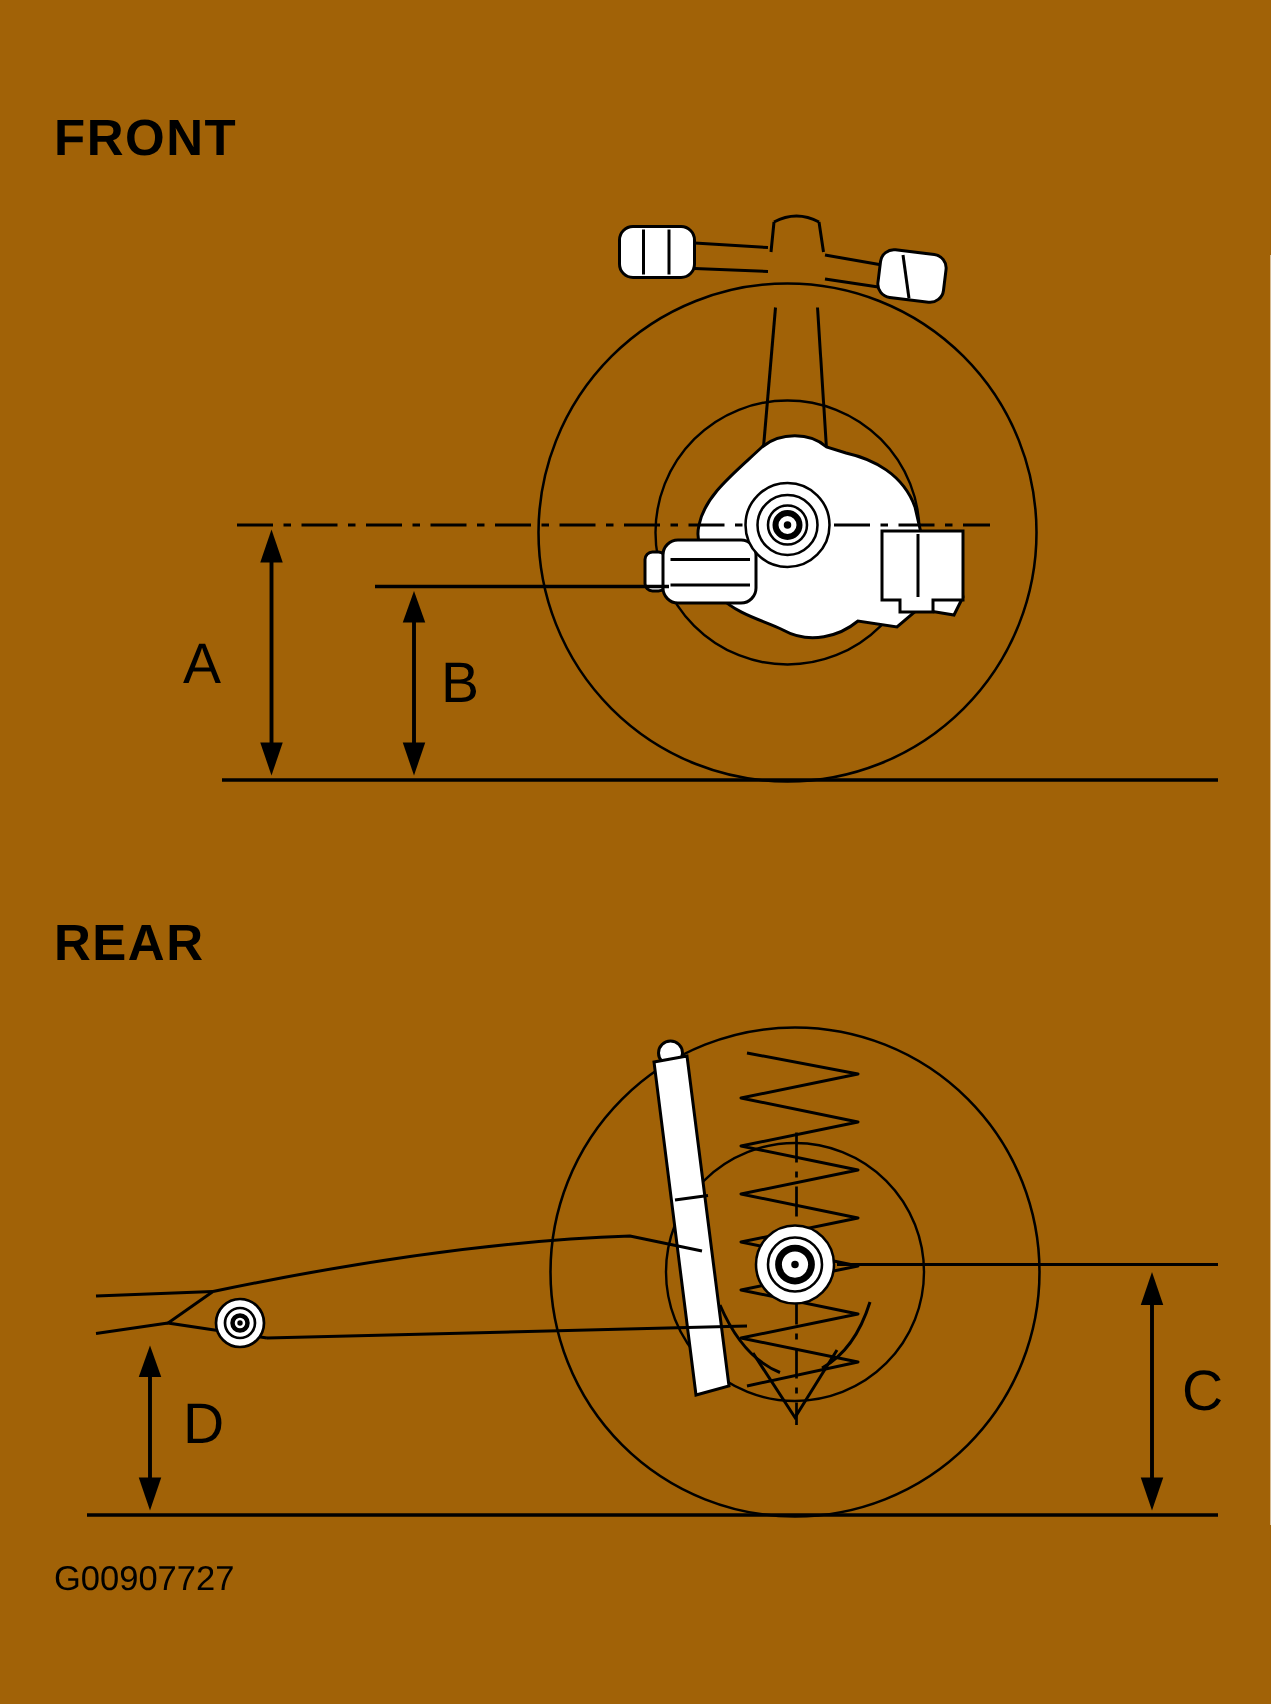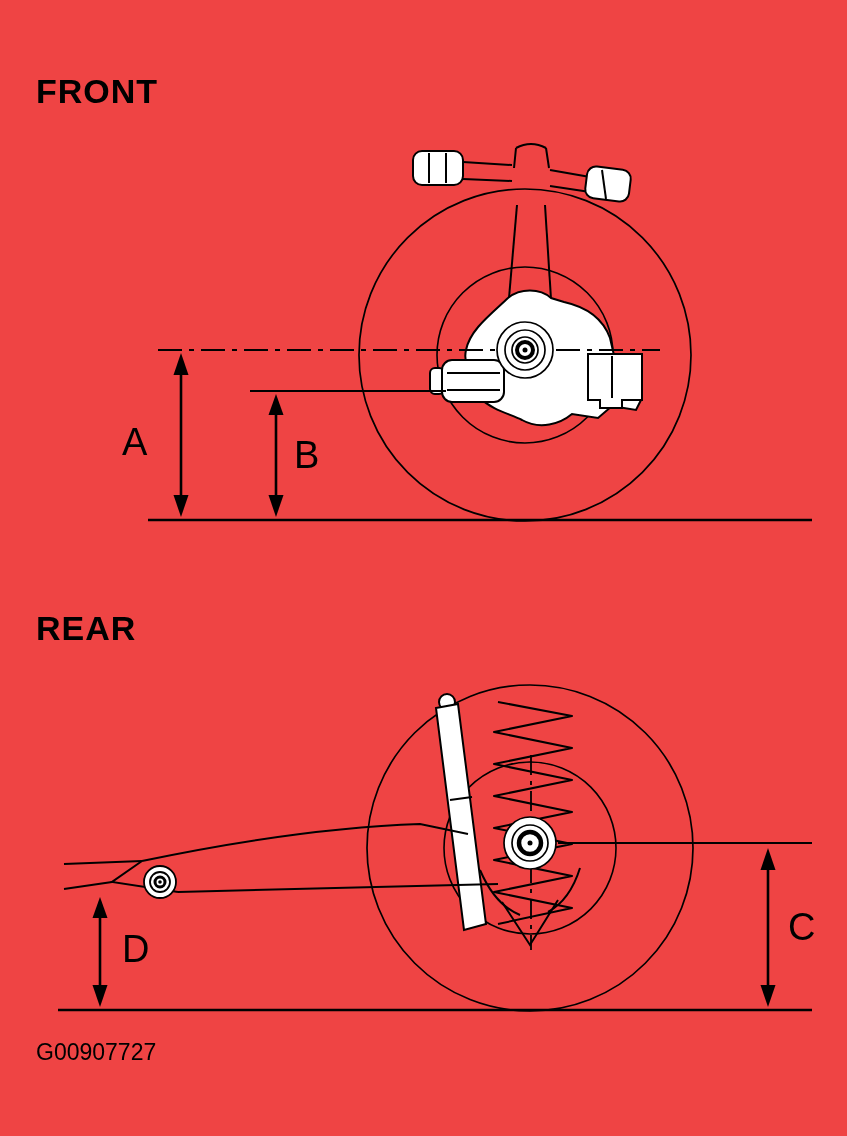--- a/index.html
+++ b/index.html
@@ -4,21 +4,21 @@
 <style>
   html, body {
     margin: 0;
     padding: 0;
     background: #ffffff;
   }
   .page {
     position: relative;
     width: 847px;
     height: 1136px;
-    background: #ef4444;
+    background: #a16207;
     overflow: hidden;
     font-family: "Liberation Sans", sans-serif;
   }
   svg { display: block; }
   .section-label {
     font-family: "Liberation Sans", sans-serif;
     font-size: 34px;
     font-weight: 700;
     letter-spacing: 1px;
     fill: #000000;

